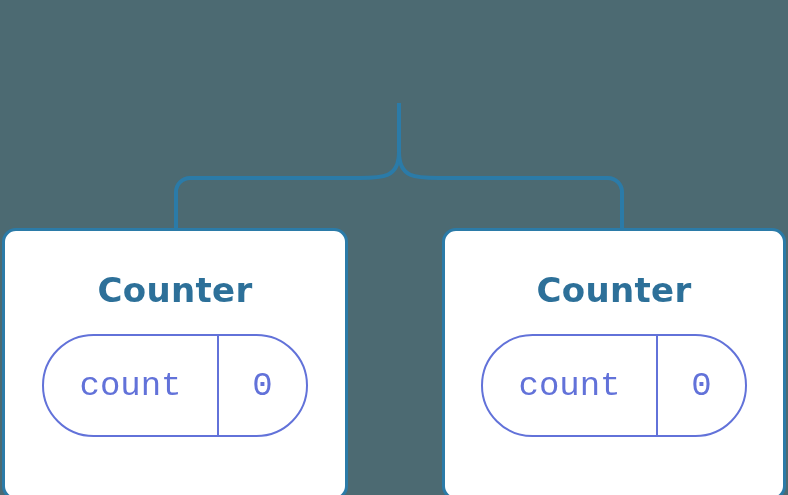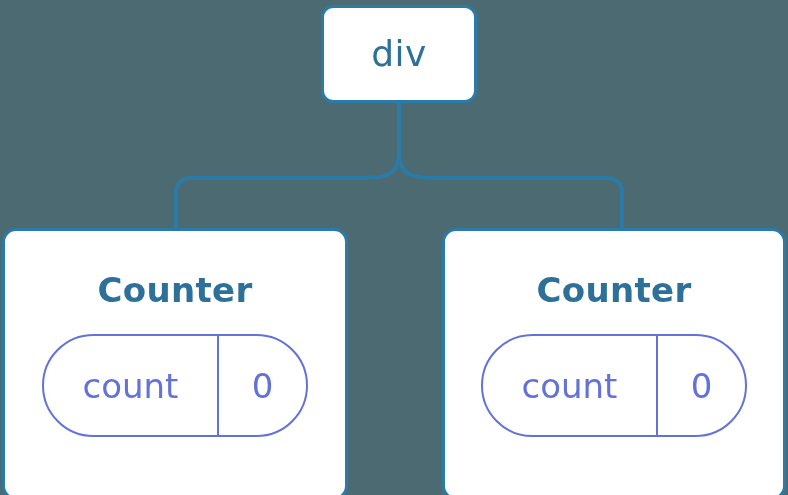--- a/index.html
+++ b/index.html
@@ -81,20 +81,21 @@
   
   .state-pill {
     margin-top: 27px;
     height: 103px;
     border: 2px solid #6272d9;
     border-radius: 52px;
     box-sizing: border-box;
     display: flex;
     align-items: stretch;
     background: #ffffff;
+    font-family: Liberation Mono, monospace;
   }
   #state-pill-0 { width: 266px; }
   #state-pill-1 { width: 266px; }
 
   .pill-key {
     flex: 0 0 173px;
     display: flex;
     align-items: center;
     justify-content: center;
     border-right: 2px solid #6272d9;
@@ -119,23 +120,20 @@
 
   <svg id="connectors" viewBox="0 0 788 495" width="788" height="495" fill="none">
 
     <path d="M 399 103 L 399 152" stroke="#2b7ba8" stroke-width="4" stroke-linecap="butt"></path>
 
     <path d="M 399 152 C 399 178, 382 178, 360 178 L 190 178 A 14 14 0 0 0 176 192 L 176 228" stroke="#2b7ba8" stroke-width="4" stroke-linecap="butt"></path>
 
     <path d="M 399 152 C 399 178, 416 178, 438 178 L 608 178 A 14 14 0 0 1 622 192 L 622 228" stroke="#2b7ba8" stroke-width="4" stroke-linecap="butt"></path>
   </svg>
 
-  <div class="node-box" id="root-node">
-    <span class="root-label">div</span>
-  </div>
 
   <div class="node-box child-node" id="child-node-0">
     <span class="child-title">Counter</span>
     <div class="state-pill" id="state-pill-0">
       <span class="pill-key">count</span>
       <span class="pill-value">0</span>
     </div>
   </div>
 
   <div class="node-box child-node" id="child-node-1">

